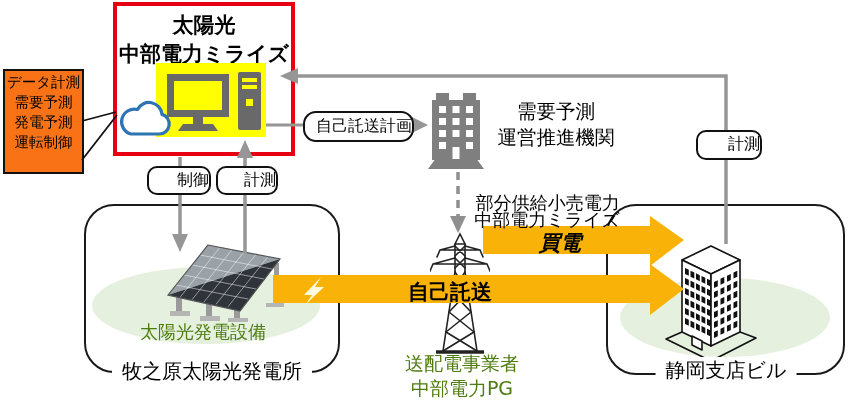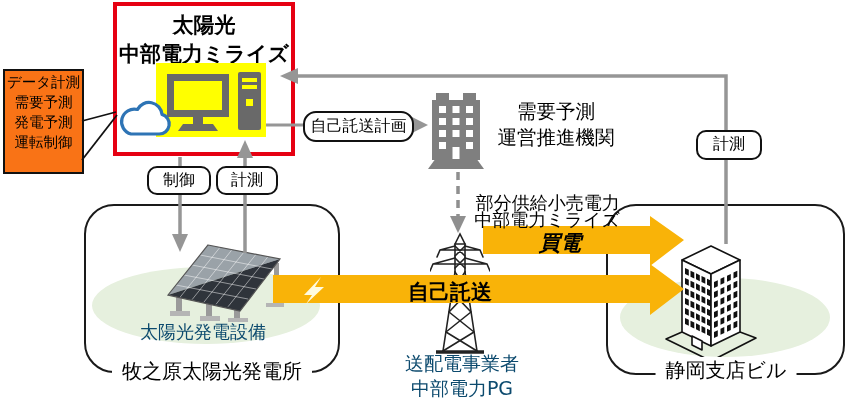--- a/index.html
+++ b/index.html
@@ -1,25 +1,25 @@
 <!DOCTYPE html>
 <html><head>
 <meta charset="utf-8">
 <style>
   html,body{margin:0;padding:0;background:#fff;}
   #canvas{
     position:relative;width:848px;height:411px;background:#fff;overflow:hidden;
     font-family:"DejaVu Sans","Liberation Sans",sans-serif;color:#000;padding-left:42px;
   }
   .abs{position:absolute;}
-  .t{position:absolute;white-space:nowrap;color:#0c4a6e;}
+  .t{position:absolute;white-space:nowrap;color:#4d7c0f;}
   .ctr{text-align:center;}
   .tag{
     position:absolute;border:2px solid #111;border-radius:10px;background:#fff;
-    text-align:center;font-size:16px;z-index:50;white-space:nowrap;
+    text-align:right;font-size:16px;z-index:50;white-space:nowrap;
   }
   .site{
     position:absolute;border:2.5px solid #1a1a1a;border-radius:30px;background:#fff;z-index:10;
     box-sizing:border-box;
   }
   .sitename{
     position:absolute;z-index:50;background:#fff;padding:0 10px;font-size:20px;
     transform:translateX(-50%);white-space:nowrap;
   }
   .ellipse{position:absolute;border-radius:50%;z-index:12;}

